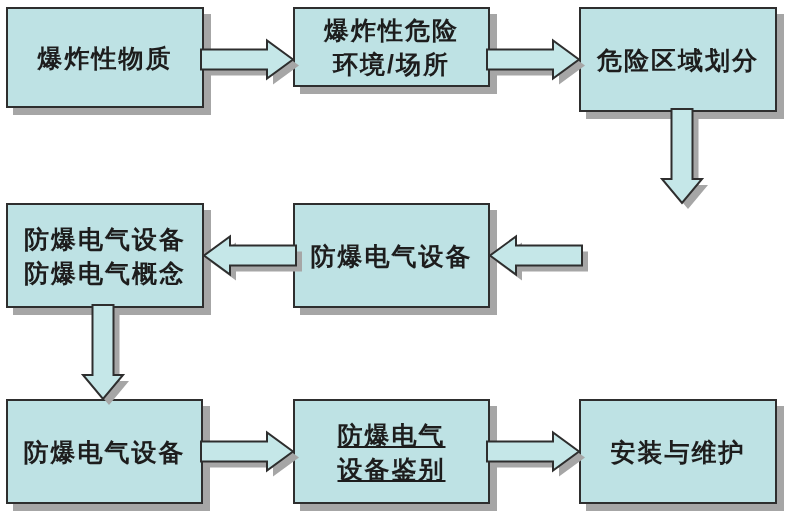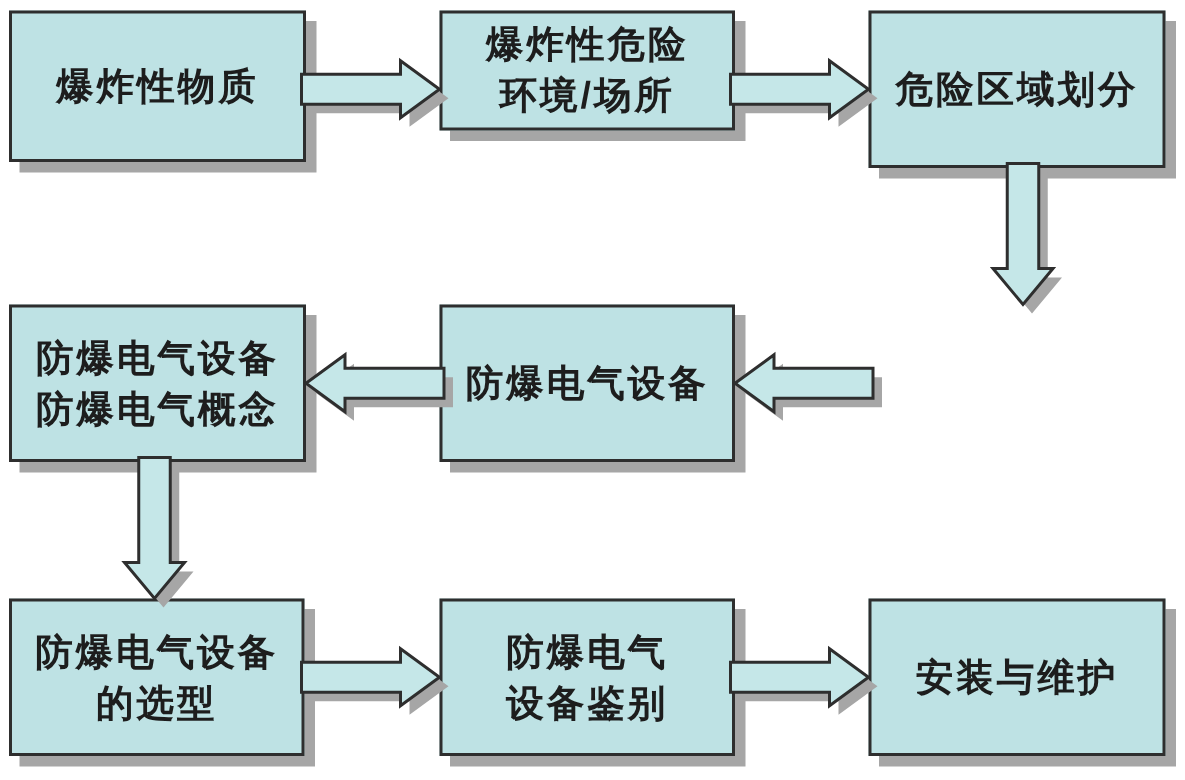--- a/index.html
+++ b/index.html
@@ -34,21 +34,21 @@
     z-index: 1;
   }
   
   .n1 { left: 6px;   top: 7px;   width: 198px; height: 101px; }
   .n2 { left: 293px; top: 7px;   width: 197px; height: 80px; }
   .n3 { left: 579px; top: 7px;   width: 198px; height: 105px; }
   .n4 { left: 579px; top: 203px; width: 198px; height: 105px; }
   .n5 { left: 293px; top: 203px; width: 197px; height: 105px; }
   .n6 { left: 6px;   top: 203px; width: 198px; height: 105px; }
   .n7 { left: 6px;   top: 399px; width: 197px; height: 105px; }
-  .n8 { left: 293px; top: 399px; width: 197px; height: 105px; }
+  .n8 { left: 293px; top: 399px; width: 197px; height: 105px; text-decoration: underline; }
   .n9 { left: 579px; top: 399px; width: 198px; height: 105px; }
   .arrows {
     position: absolute;
     left: 0;
     top: 0;
     z-index: 2;
     pointer-events: none;
   }
   .arrow-main {
     fill: #c5e7e8;
@@ -79,21 +79,20 @@
   <div class="node n5">
     <div>防爆电气设备</div>
   </div>
   <div class="node n6">
     <div>防爆电气设备</div>
     <div>防爆电气概念</div>
   </div>
 
   <div class="node n7">
     <div>防爆电气设备</div>
-    <div>的选型</div>
   </div>
   <div class="node n8">
     <div>防爆电气</div>
     <div>设备鉴别</div>
   </div>
   <div class="node n9">
     <div>安装与维护</div>
   </div>
 
   <svg class="arrows" width="790" height="520" viewBox="0 0 790 520">

